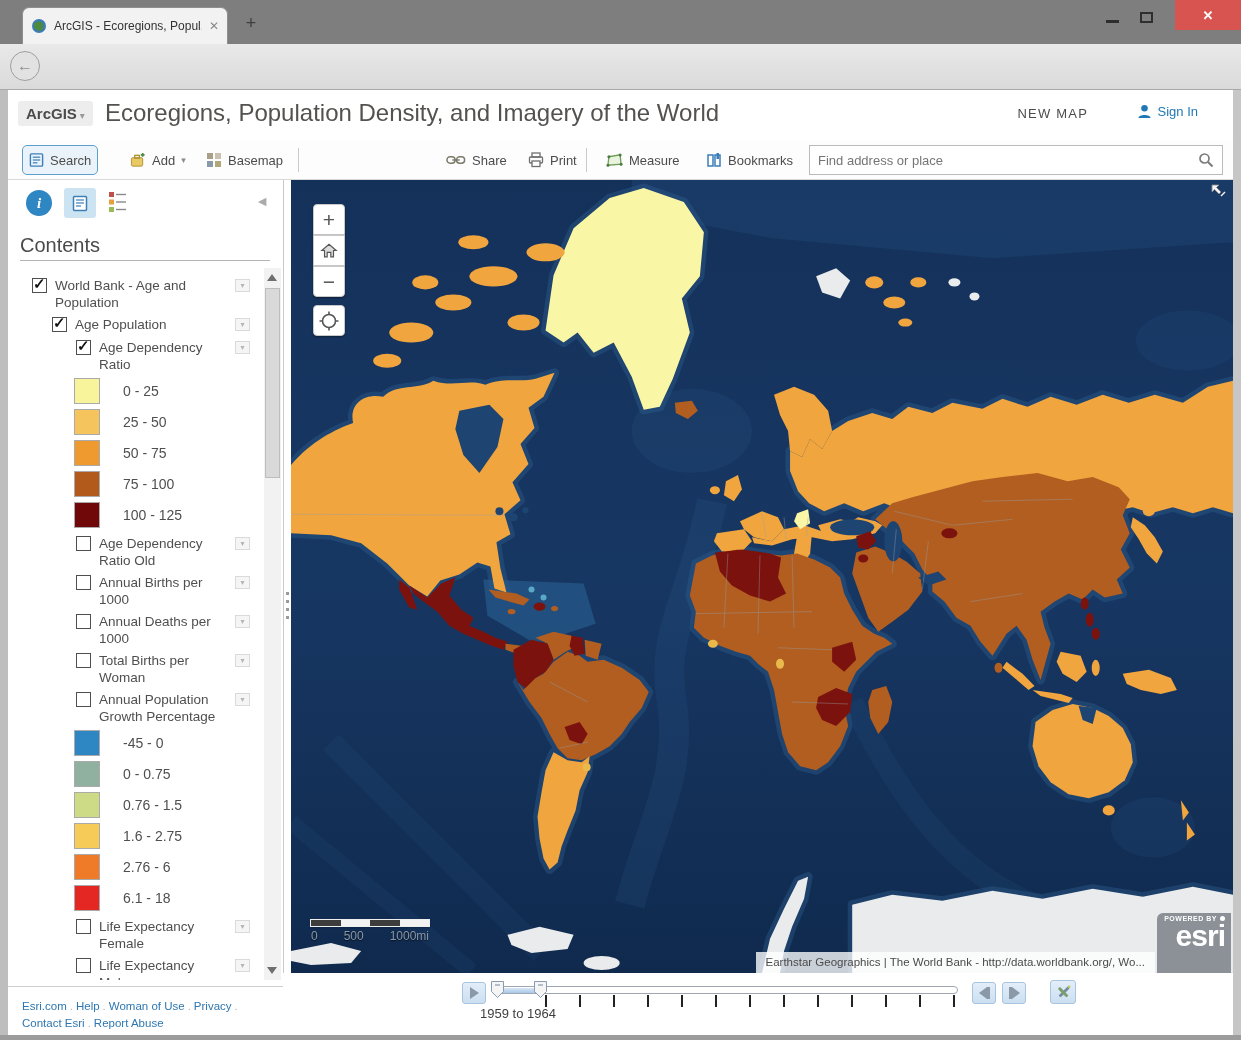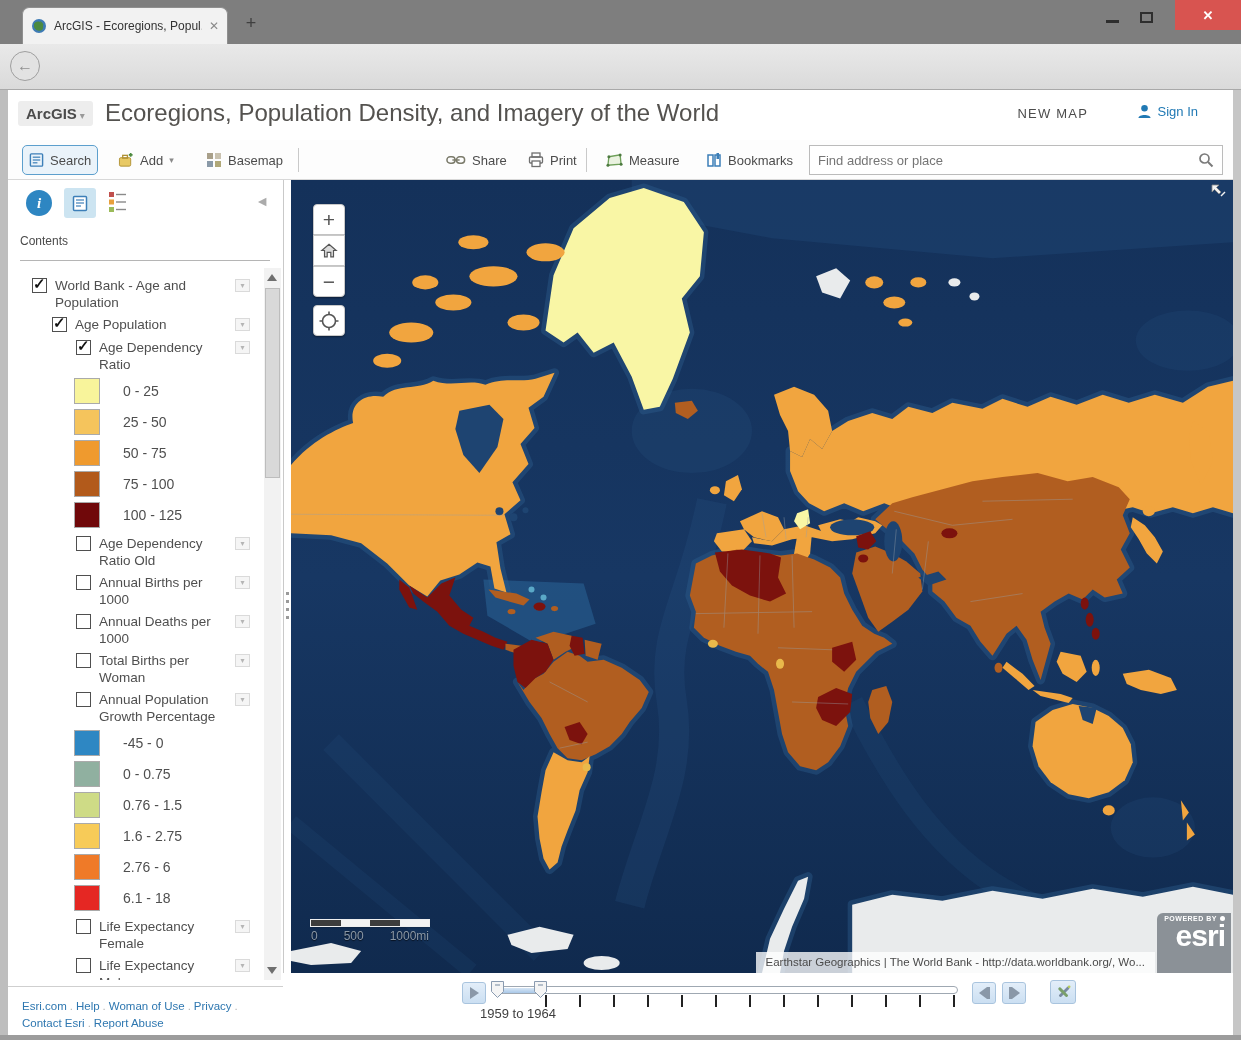--- a/index.html
+++ b/index.html
@@ -56,21 +56,21 @@
   .newmap { position:absolute; right:145px; top:16px; font-size:13px; letter-spacing:1.2px; color:#4C4C4C; }
   .signin { position:absolute; right:35px; top:14px; font-size:13px; color:#2079B4; display:flex;
     align-items:center; gap:6px; }
 
   
   .apptoolbar { position:absolute; left:8px; top:140px; width:1225px; height:40px; background:#FDFDFD;
     border-bottom:1px solid #D8D8D8; }
   .tb { position:absolute; top:6px; height:28px; display:flex; align-items:center; gap:6px;
     font-size:13px; color:#4C4C4C; padding:0 6px; }
   .tb-details { left:14px; background:#EAF3FA; border:1px solid #5C9FCD; border-radius:5px; height:30px; top:5px; }
-  .tb-add { left:104px; }
+  .tb-add { left:116px; }
   .tb-basemap { left:192px; }
   .tbsep { position:absolute; top:8px; width:1px; height:24px; background:#C9C9C9; }
   .tb-share { left:432px; }
   .tb-print { left:514px; }
   .tb-measure { left:592px; }
   .tb-bookmarks { left:692px; }
   .tcaret { color:#8a8a8a; font-size:9px; }
   .findbox { position:absolute; right:10px; top:5px; width:414px; height:30px; border:1px solid #BBB;
     background:#fff; display:flex; align-items:center; padding:0 8px; }
   .findbox input { flex:1; border:none; outline:none; font-size:13px; color:#555;
@@ -80,21 +80,21 @@
   .sidebar { position:absolute; left:8px; top:180px; width:275px; height:855px; background:#fff; }
   .sb-border { position:absolute; left:0; top:806px; width:275px; height:1px; background:#CFCFCF; }
   .sb-icons { position:absolute; left:0; top:8px; width:275px; height:36px; }
   .info-ic { position:absolute; left:18px; top:2px; width:26px; height:26px; border-radius:50%;
     background:#2E86C2; color:#fff; font-weight:bold; font-size:15px; text-align:center; line-height:26px;
     font-family:"Liberation Serif",serif; font-style:italic; }
   .content-ic { position:absolute; left:56px; top:0; width:32px; height:30px; background:#CCE4F1;
     border-radius:3px; display:flex; align-items:center; justify-content:center; }
   .legend-ic { position:absolute; left:100px; top:3px; }
   .collapse-ar { position:absolute; right:14px; top:5px; color:#ABABAB; font-size:14px; }
-  .contents-h { position:absolute; left:12px; top:54px; font-size:12px; color:#4A4A4A; }
+  .contents-h { position:absolute; left:12px; top:54px; font-size:20px; color:#4A4A4A; }
   .contents-hr { position:absolute; left:12px; top:80px; width:250px; height:1px; background:#B5B5B5; }
 
   .tree { position:absolute; left:0; top:88px; width:256px; height:712px; overflow:hidden; padding-top:4px; }
   .trow { position:relative; margin:5px 0; min-height:18px; }
   .trow .cb { position:absolute; top:1px; width:15px; height:15px; border:1.5px solid #4f4f4f;
     background:#fff; }
   .trow .cb.checked::after { content:"✓"; position:absolute; left:0px; top:-4px; font-size:15px;
     font-weight:bold; color:#111; }
   .tlabel { display:block; font-size:13.5px; color:#4F4F4F; line-height:17px; }
   .l1 .cb { left:24px; } .l1 .tlabel { margin-left:47px; width:152px; }

